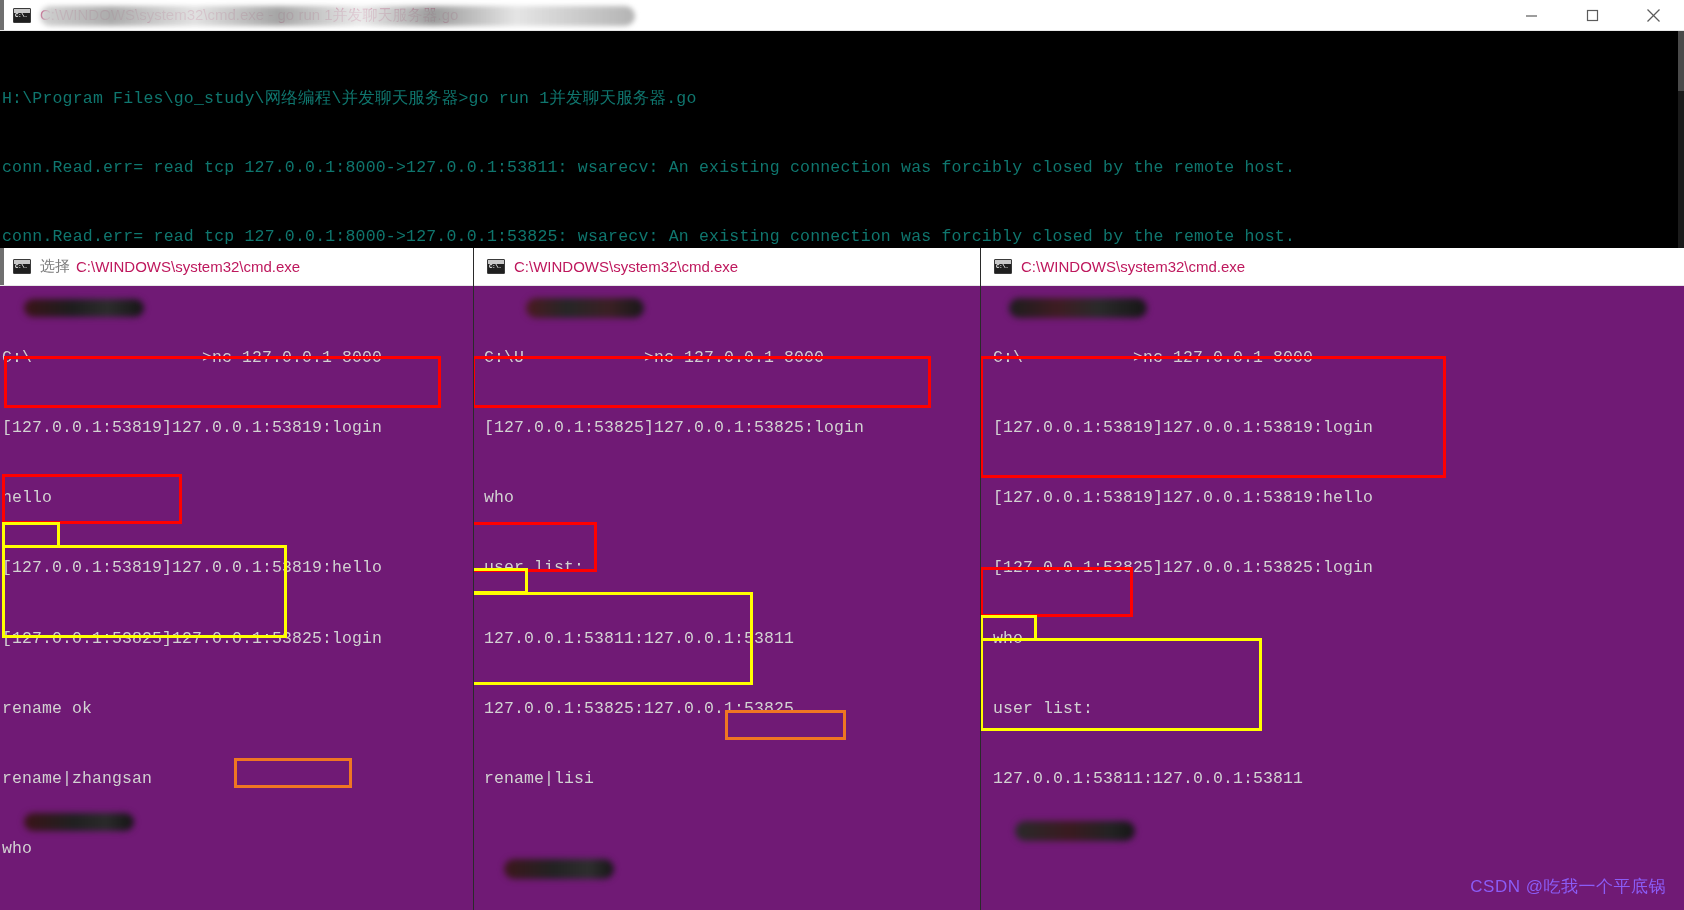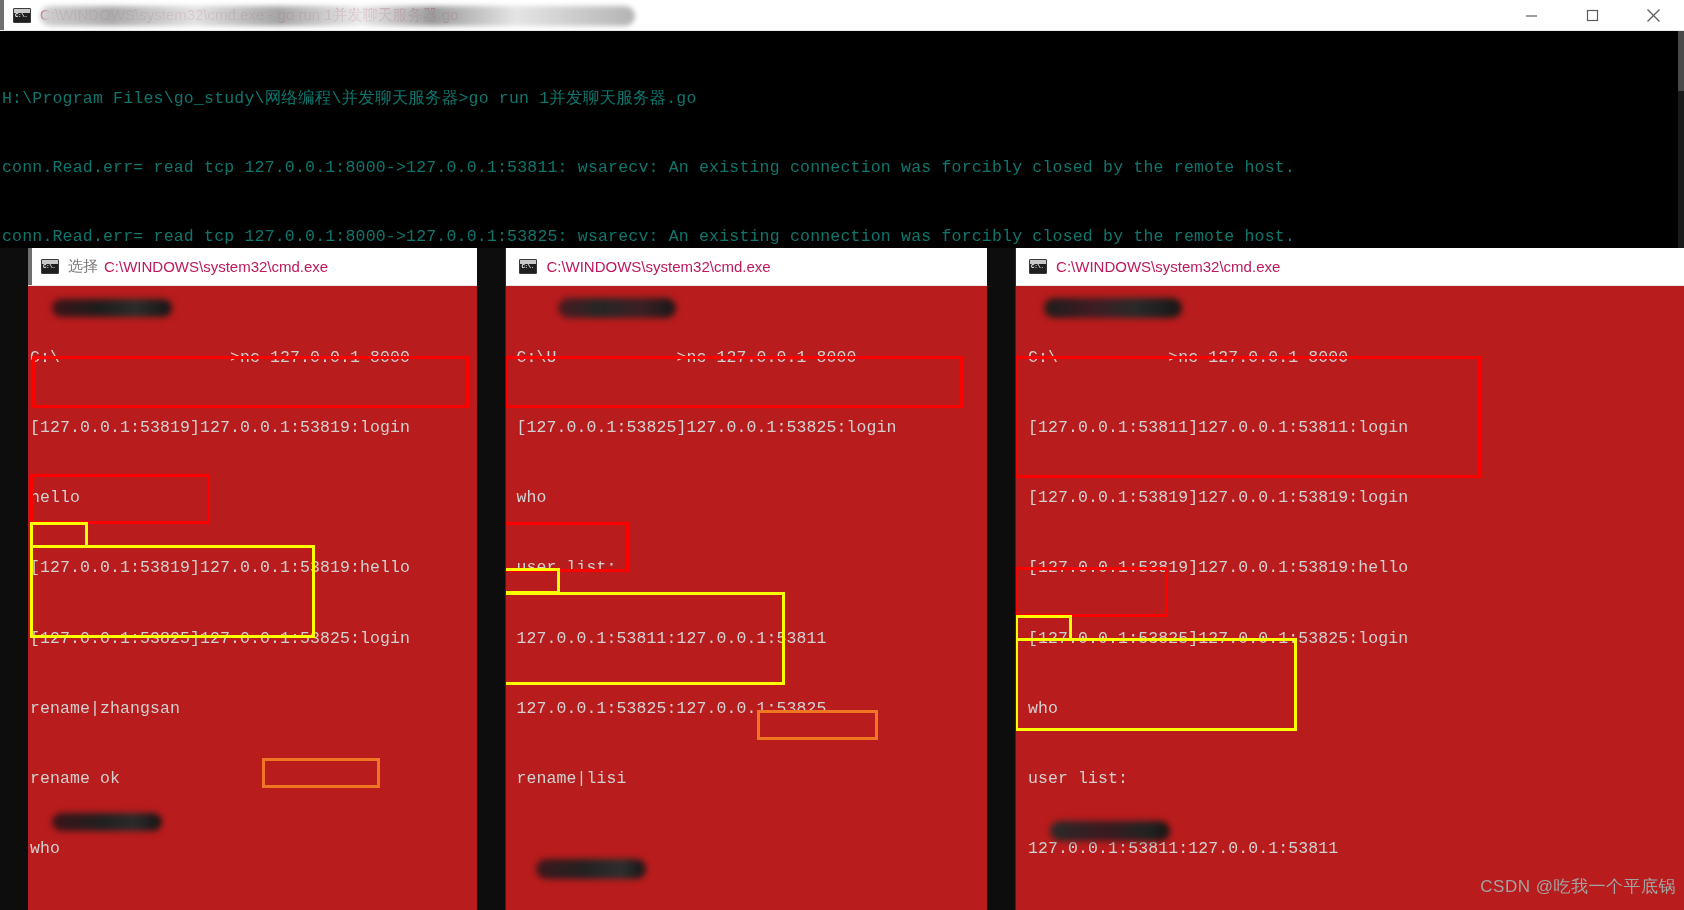--- a/index.html
+++ b/index.html
@@ -140,32 +140,31 @@
     width: 1684px;
     height: 662px;
     display: flex;
   }
 
   .panel {
     position: relative;
     height: 662px;
     background: #000;
     overflow: hidden;
-    margin-left: 28px;
   }
   .panel.p1 { width: 473px; }
   .panel.p2 { width: 507px; border-left: 1px solid #2a2a2a; }
   .panel.p3 { width: 704px; border-left: 1px solid #2a2a2a; }
 
   .panel .titlebar { height: 38px; }
 
   .panel-body {
     position: relative;
     height: 624px;
-    background: #b91c1c;
+    background: #701a75;
     font-family: "Liberation Mono", monospace;
     font-size: 16.5px;
     line-height: 23.4px;
     color: #d2d2d2;
     white-space: pre;
     padding-top: 13px;
     letter-spacing: 0.1px;
   }
   .panel.p1 .panel-body { padding-left: 2px; }
   .panel.p2 .panel-body { padding-left: 10px; }
@@ -185,24 +184,24 @@
     position: absolute;
     pointer-events: none;
   }
   .anno.red    { border: 3px solid #ff0000; }
   .anno.yellow { border: 3px solid #ffff00; }
   .anno.orange { border: 3px solid #ef7622; }
 
   
   .watermark {
     position: absolute;
-    right: 8px; bottom: 12px;
+    right: 18px; bottom: 12px;
     font-family: "Liberation Sans", sans-serif;
     font-size: 17px;
-    color: #a3a3a3;
+    color: #8b5cf6;
     letter-spacing: 0.5px;
   }
 </style>
 </head>
 <body>
 
 <div id="root">
 
   <div class="server-window">
 
@@ -252,22 +251,22 @@
         <div class="title-text accent">选择</div>
         <div class="title-text" style="margin-left:6px;">C:\WINDOWS\system32\cmd.exe</div>
       </div>
 
       <div class="panel-body">
         <div class="line">C:\                 &gt;nc 127.0.0.1 8000</div>
         <div class="line">[127.0.0.1:53819]127.0.0.1:53819:login</div>
         <div class="line">hello</div>
         <div class="line">[127.0.0.1:53819]127.0.0.1:53819:hello</div>
         <div class="line">[127.0.0.1:53825]127.0.0.1:53825:login</div>
+        <div class="line">rename ok</div>
         <div class="line">rename|zhangsan</div>
-        <div class="line">rename ok</div>
         <div class="line">who</div>
         
         
         
         
         
         
         
         
         
@@ -335,21 +334,20 @@
     </div>
 
     <div class="panel p3">
       <div class="titlebar">
         <div class="cmd-icon"></div>
         <div class="title-text">C:\WINDOWS\system32\cmd.exe</div>
       </div>
 
       <div class="panel-body">
         <div class="line">C:\           &gt;nc 127.0.0.1 8000</div>
-        <div class="line">[127.0.0.1:53811]127.0.0.1:53811:login</div>
         <div class="line">[127.0.0.1:53819]127.0.0.1:53819:login</div>
         <div class="line">[127.0.0.1:53819]127.0.0.1:53819:hello</div>
         <div class="line">[127.0.0.1:53825]127.0.0.1:53825:login</div>
         <div class="line">who</div>
         <div class="line">user list:</div>
         <div class="line">127.0.0.1:53811:127.0.0.1:53811</div>
         
         
         
         

